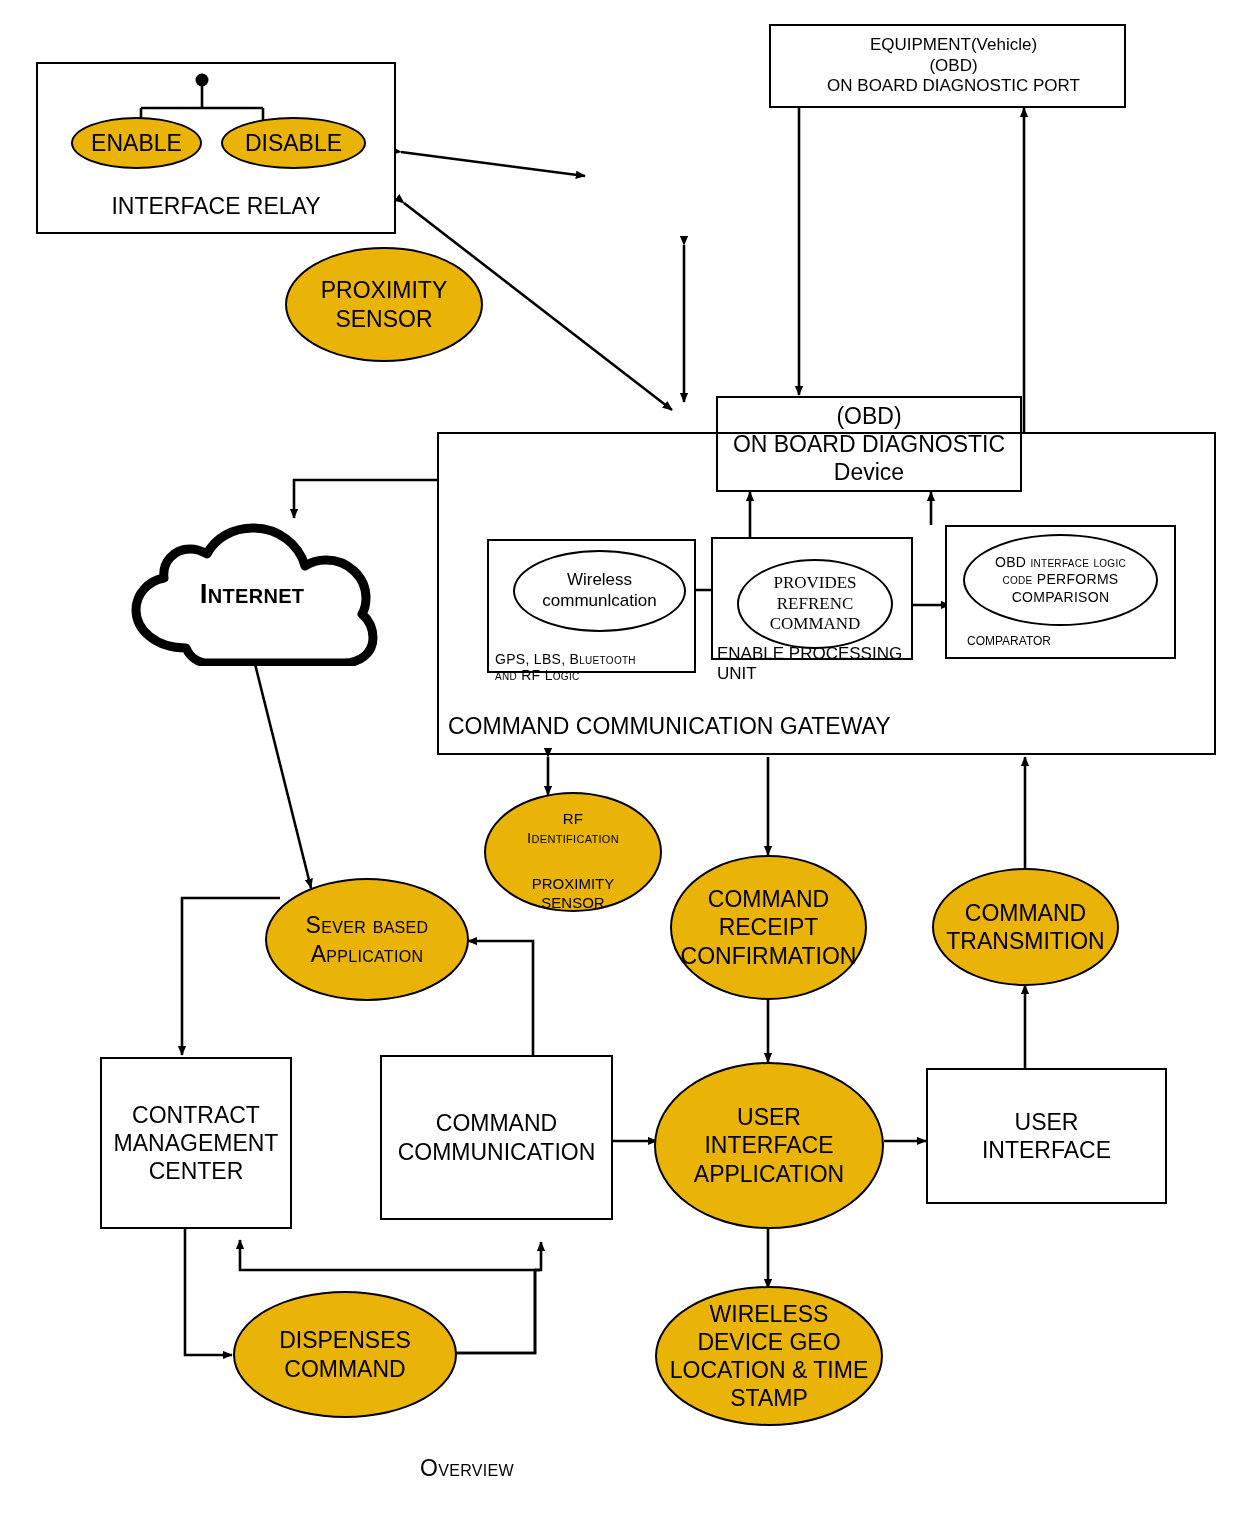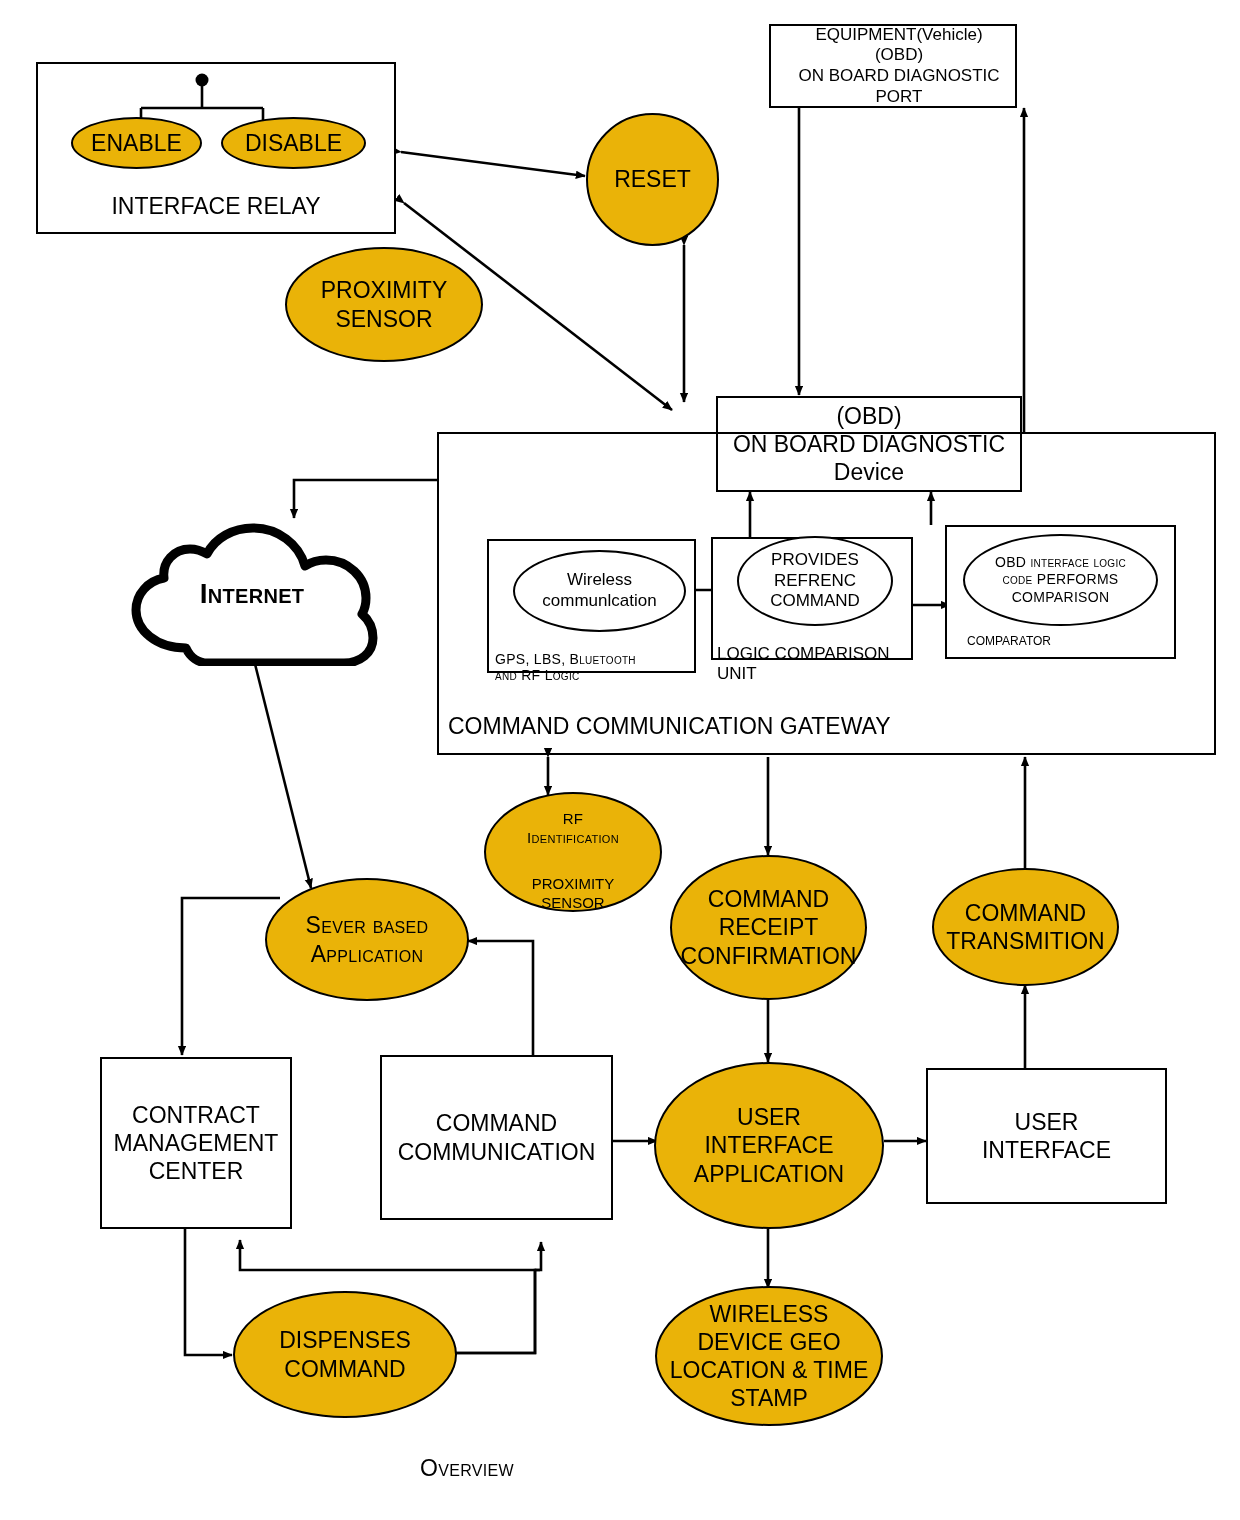--- a/index.html
+++ b/index.html
@@ -114,25 +114,22 @@
   </div>
   <div class="lbl-free t-lg" style="left:36px;top:193px;width:360px;">
     <span>INTERFACE RELAY</span>
   </div>
 
   <div class="node ell t-lg" style="left:285px;top:247px;width:198px;height:115px;white-space:pre-line;">
     <span>PROXIMITY
 SENSOR</span>
   </div>
 
-  <div class="node ell t-lg" style="left:586px;top:113px;width:133px;height:133px;">
-    <span>RESET</span>
-  </div>
-
-  <div class="node rect t-sm" style="left:769px;top:24px;width:248px;height:84px;white-space:pre-line;padding-left:12px;">
+
+  <div class="node rect t-sm" style="left:769px;top:24px;width:357px;height:84px;white-space:pre-line;padding-left:12px;">
     <span>EQUIPMENT(Vehicle)
 (OBD)
 ON BOARD DIAGNOSTIC PORT</span>
   </div>
 
   <div class="node rect t-lg" style="left:716px;top:396px;width:306px;height:96px;white-space:pre-line;">
     <span>(OBD)
 ON BOARD DIAGNOSTIC
 Device</span>
   </div>
@@ -160,27 +157,27 @@
   <div class="node ell-thin t-sm" style="left:513px;top:550px;width:173px;height:82px;white-space:pre-line;">
     <span>Wireless
 communlcation</span>
   </div>
   <div class="inner-label t-xs sc" style="left:495px;top:634px;width:200px;white-space:pre-line;">
     <span>GPS, LBS, Bluetooth
 and RF Logic</span>
   </div>
 
   <div class="node thinrect" style="left:711px;top:537px;width:202px;height:123px;"></div>
-  <div class="node ell-thin t-sm" style="left:737px;top:536px;width:156px;height:90px;white-space:pre-line;">
+  <div class="node ell-thin t-sm" style="left:737px;top:559px;width:156px;height:90px;white-space:pre-line;font-family:Liberation Serif, serif;">
     <span>PROVIDES
 REFRENC
 COMMAND</span>
   </div>
   <div class="inner-label t-sm" style="left:717px;top:624px;width:190px;white-space:pre-line;">
-    <span>LOGIC COMPARISON
+    <span>ENABLE PROCESSING
 UNIT</span>
   </div>
 
   <div class="node thinrect" style="left:945px;top:525px;width:231px;height:134px;"></div>
   <div class="node ell-thin t-xs sc" style="left:963px;top:534px;width:195px;height:92px;white-space:pre-line;">
     <span>OBD interface logic
 code PERFORMS
 COMPARISON</span>
   </div>
   <div class="inner-label t-xxs" style="left:951px;top:634px;width:170px;">

